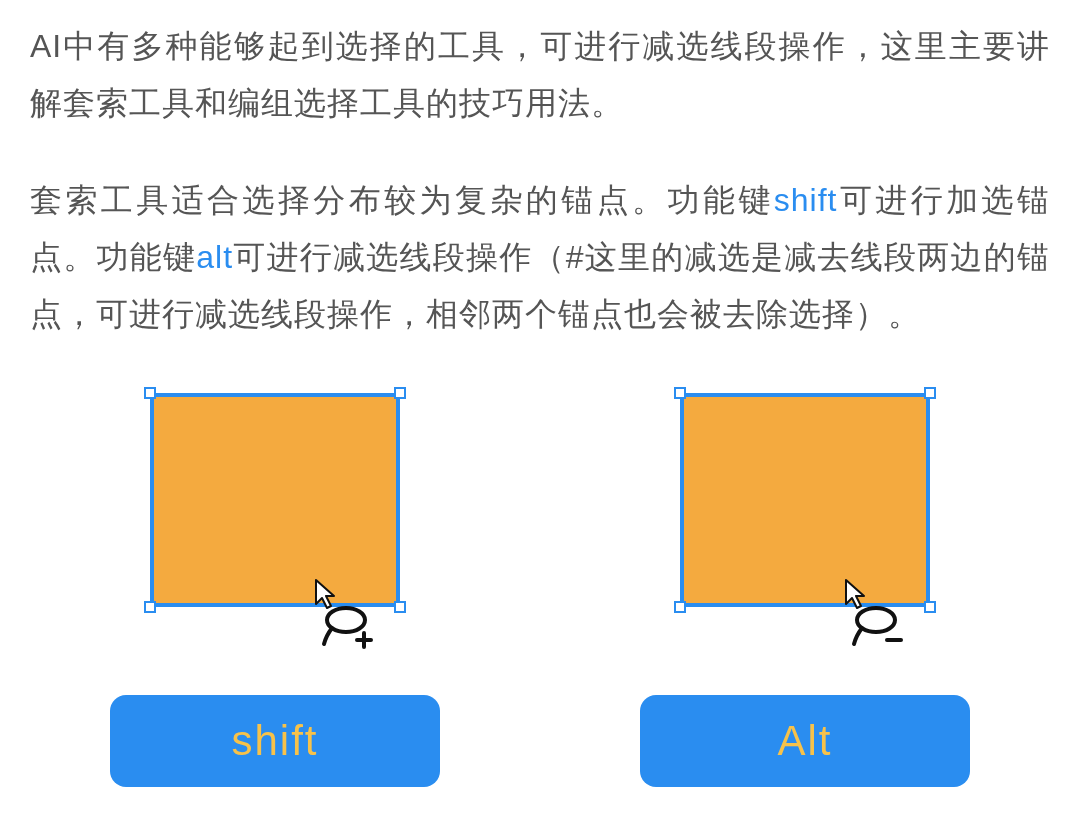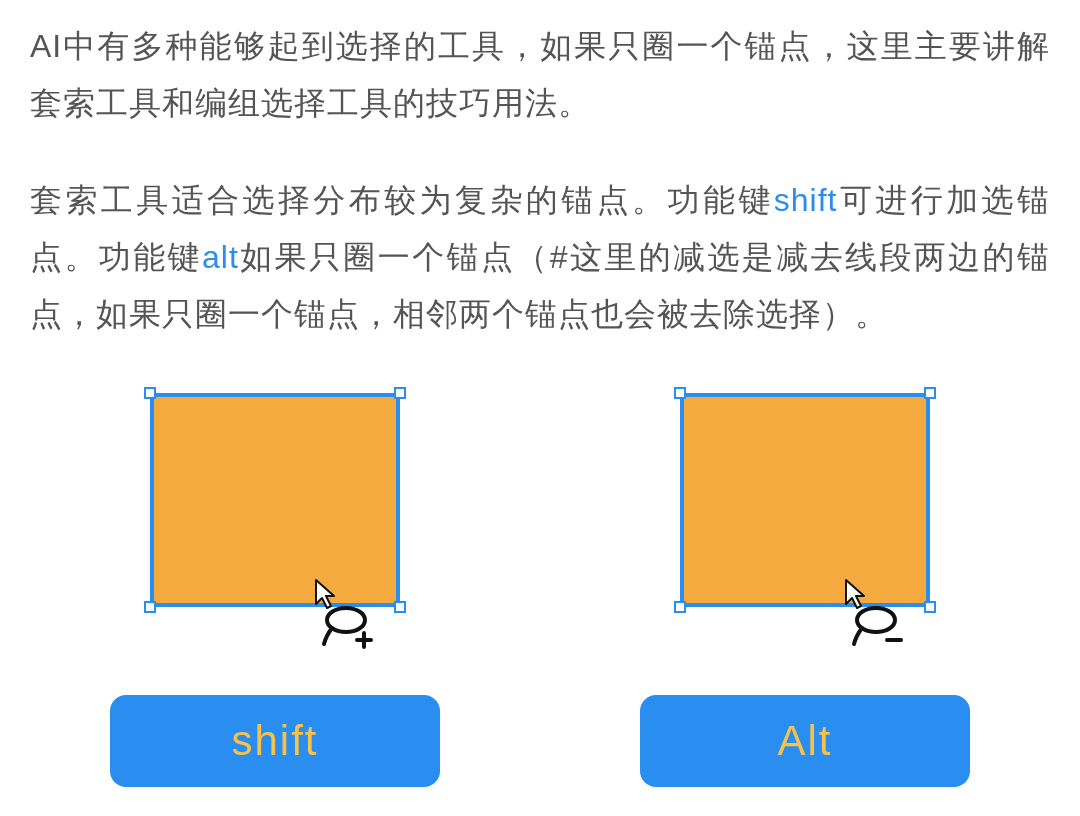--- a/index.html
+++ b/index.html
@@ -75,25 +75,25 @@
     color: #f7c24a;
     font-size: 42px;
     letter-spacing: 2px;
     font-weight: 400;
   }
 </style>
 </head>
 <body>
 
 <p class="paragraph">
-  <span>AI中有多种能够起到选择的工具，如果只圈一个锚点，这里主要讲解套索工具和编组选择工具的技巧用法。</span>
+  <span>AI中有多种能够起到选择的工具，可进行减选线段操作，这里主要讲解套索工具和编组选择工具的技巧用法。</span>
 </p>
 
 <p class="paragraph">
-  <span>套索工具适合选择分布较为复杂的锚点。功能键</span><span class="link">shift</span><span>可进行加选锚点。功能键</span><span class="link">alt</span><span>如果只圈一个锚点（#这里的减选是减去线段两边的锚点，如果只圈一个锚点，相邻两个锚点也会被去除选择）。</span>
+  <span>套索工具适合选择分布较为复杂的锚点。功能键</span><span class="link">shift</span><span>可进行加选锚点。功能键</span><span class="link">alt</span><span>可进行减选线段操作（#这里的减选是减去线段两边的锚点，可进行减选线段操作，相邻两个锚点也会被去除选择）。</span>
 </p>
 
 <div class="diagram-row">
 
   <div class="diagram-col">
     <div class="selection-box-wrap">
       <div class="selection-box"></div>
       <div class="handle h-tl"></div>
       <div class="handle h-tr"></div>
       <div class="handle h-bl"></div>

